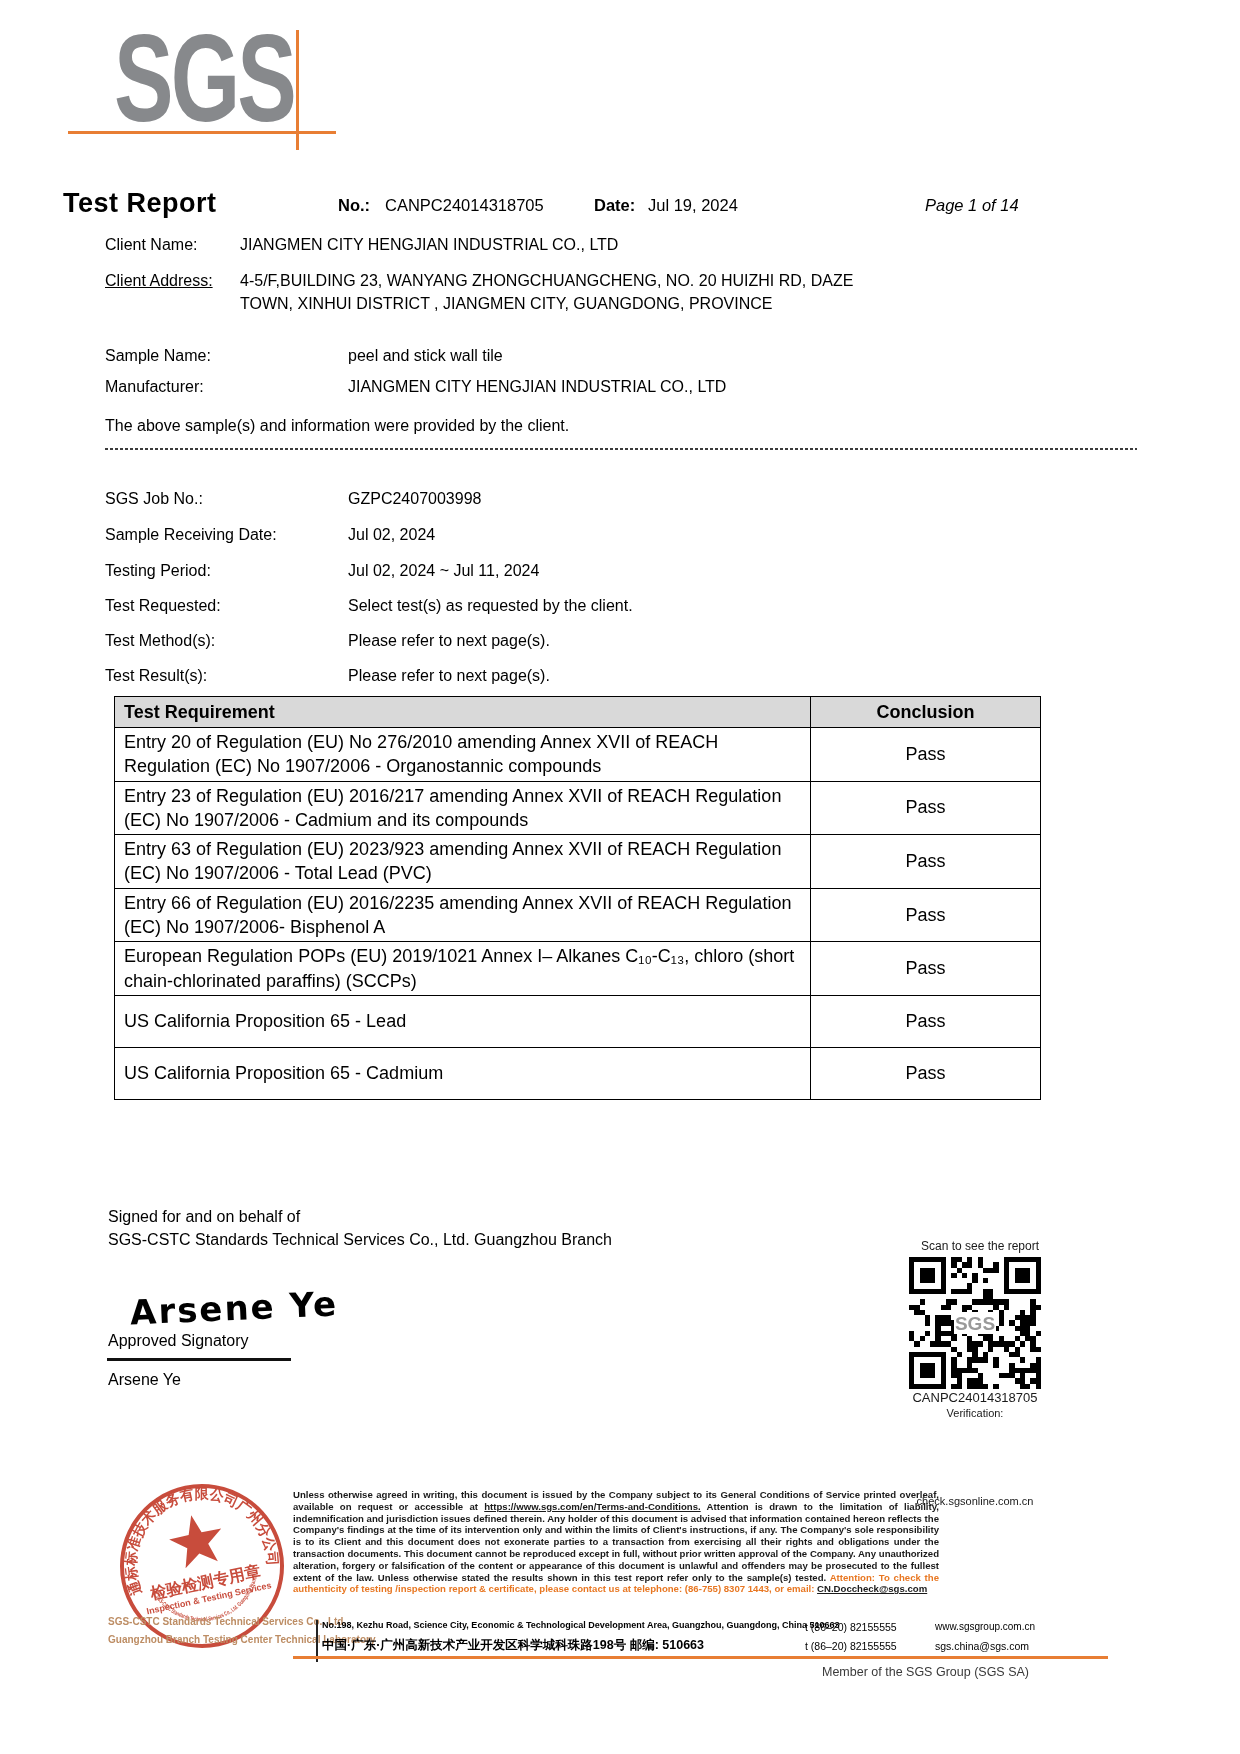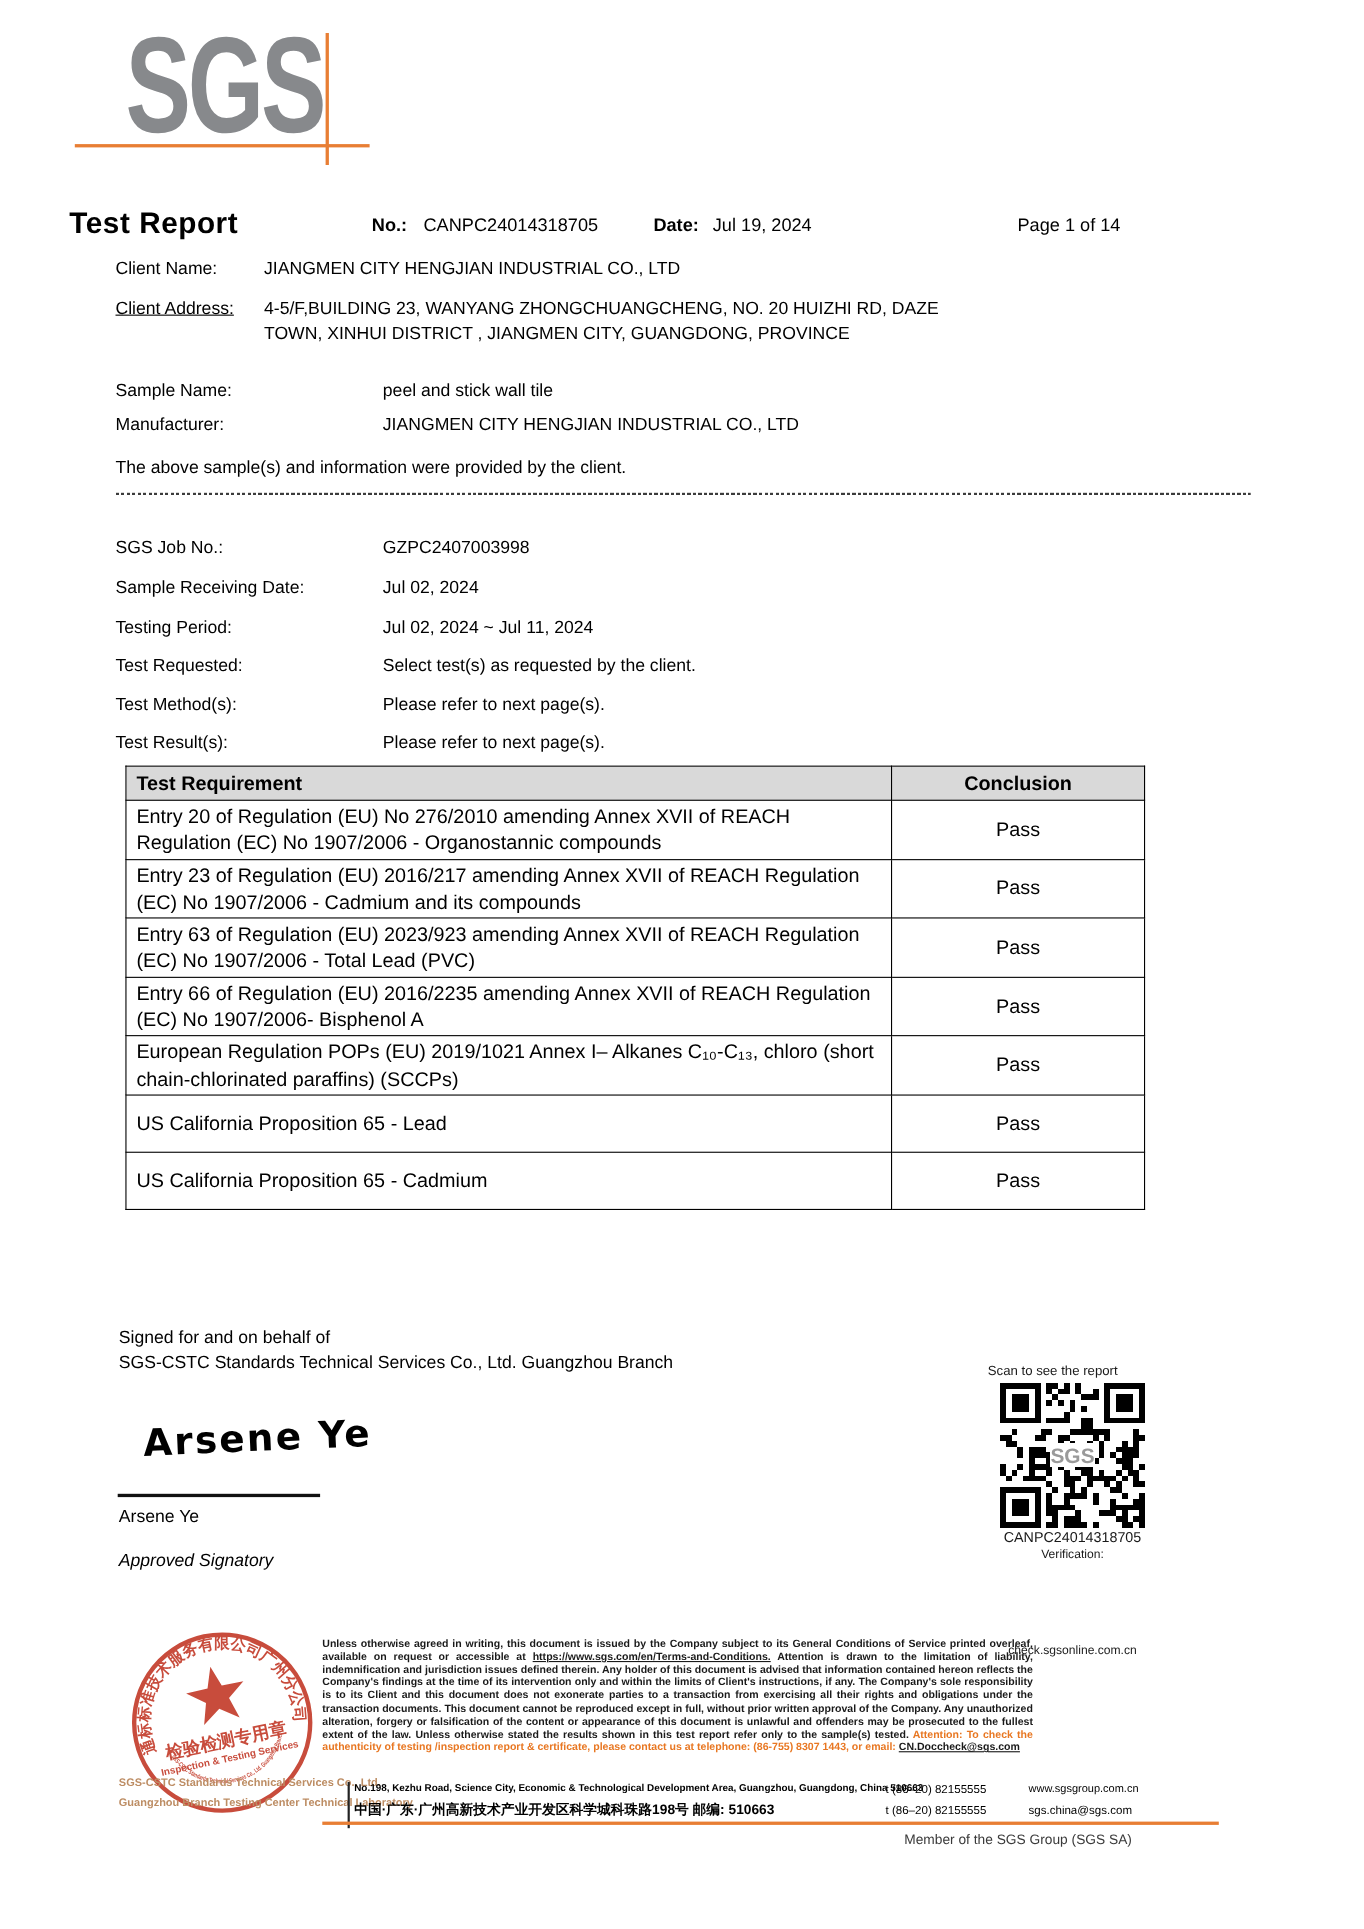--- a/index.html
+++ b/index.html
@@ -33,21 +33,21 @@
   th.c2, td.c2{width:227px;text-align:center;}
   tr.two td{height:46px;}
   tr.one td{height:47px;}
 
   
   .autograph{left:130px;top:1288px;font-size:34px;font-weight:bold;letter-spacing:2px;
              transform:rotate(-2.5deg);font-family:"DejaVu Sans",sans-serif;}
   .sigline{left:107px;top:1358px;width:184px;height:2.5px;background:#111;}
 
   
-  .qr-label{left:883px;top:1239px;width:148px;text-align:center;font-size:12px;color:#1a1a1a;}
+  .qr-label{left:906px;top:1239px;width:148px;text-align:center;font-size:12px;color:#1a1a1a;}
   .qr-box{left:909px;top:1257px;width:132px;height:132px;}
   .qr-code-text{left:901px;top:1390px;width:148px;text-align:center;font-size:13px;color:#1a1a1a;}
   .qr-verif{left:901px;top:1407px;width:148px;text-align:center;font-size:11px;color:#1a1a1a;}
   .qr-url{left:901px;top:1495px;width:148px;text-align:center;font-size:11px;color:#1a1a1a;}
 
   
   .stamp{left:112px;top:1476px;transform:rotate(-12deg);opacity:.93;}
   .company-tan{color:#bd8d64;font-size:10px;font-weight:bold;}
   .legal{left:293px;top:1489px;width:646px;font-size:9.6px;line-height:11.8px;
          text-align:justify;font-weight:bold;color:#1a1a1a;}
@@ -70,21 +70,21 @@
 
   <div class="abs logo-text">SGS</div>
   <div class="abs cross-v"></div>
   <div class="abs cross-h"></div>
 
   <div class="abs title">Test Report</div>
   <div class="abs hlabel" style="left:338px;top:196px;">No.:</div>
   <div class="abs hval" style="left:385px;top:196px;">CANPC24014318705</div>
   <div class="abs hlabel" style="left:594px;top:196px;">Date:</div>
   <div class="abs hval" style="left:648px;top:196px;">Jul 19, 2024</div>
-  <div class="abs hval" style="left:925px;top:196px;">Page 1 of 14</div>
+  <div class="abs hval" style="left:925px;top:196px;font-style:italic;">Page 1 of 14</div>
 
   <div class="abs lbl" style="left:105px;top:236px;">Client Name:</div>
   <div class="abs val" style="left:240px;top:236px;">JIANGMEN CITY HENGJIAN INDUSTRIAL CO., LTD</div>
   <div class="abs lbl" style="left:105px;top:272px;text-decoration:underline;">Client Address:</div>
   <div class="abs val" style="left:240px;top:272px;">4-5/F,BUILDING 23, WANYANG ZHONGCHUANGCHENG, NO. 20 HUIZHI RD, DAZE</div>
   <div class="abs val" style="left:240px;top:295px;">TOWN, XINHUI DISTRICT , JIANGMEN CITY, GUANGDONG, PROVINCE</div>
 
   <div class="abs lbl" style="left:105px;top:347px;">Sample Name:</div>
   <div class="abs val" style="left:348px;top:347px;">peel and stick wall tile</div>
   <div class="abs lbl" style="left:105px;top:378px;">Manufacturer:</div>
@@ -143,21 +143,21 @@
         <td class="c2">Pass</td>
       </tr>
     </tbody>
   </table>
 
   <div class="abs val" style="left:108px;top:1208px;">Signed for and on behalf of</div>
   <div class="abs val" style="left:108px;top:1231px;">SGS-CSTC Standards Technical Services Co., Ltd. Guangzhou Branch</div>
   <div class="abs autograph">Arsene Ye</div>
   <div class="abs sigline"></div>
   <div class="abs val" style="left:108px;top:1371px;">Arsene Ye</div>
-  <div class="abs val" style="left:108px;top:1411px;font-style:italic;">Approved Signatory</div>
+  <div class="abs val" style="left:108px;top:1332px;">Approved Signatory</div>
 
   <div class="abs qr-label">Scan to see the report</div>
   <div class="abs qr-box" id="qrbox"><svg xmlns="http://www.w3.org/2000/svg" width="132" height="132" viewBox="0 0 25 25" shape-rendering="crispEdges">
         <rect width="25" height="25" fill="#fff"></rect>
         <rect x="8" y="0" width="1" height="1" fill="#000"></rect>
         <rect x="9" y="0" width="1" height="1" fill="#000"></rect>
         <rect x="11" y="0" width="1" height="1" fill="#000"></rect>
         <rect x="13" y="0" width="1" height="1" fill="#000"></rect>
         <rect x="8" y="1" width="1" height="1" fill="#000"></rect>
         <rect x="10" y="1" width="1" height="1" fill="#000"></rect>

